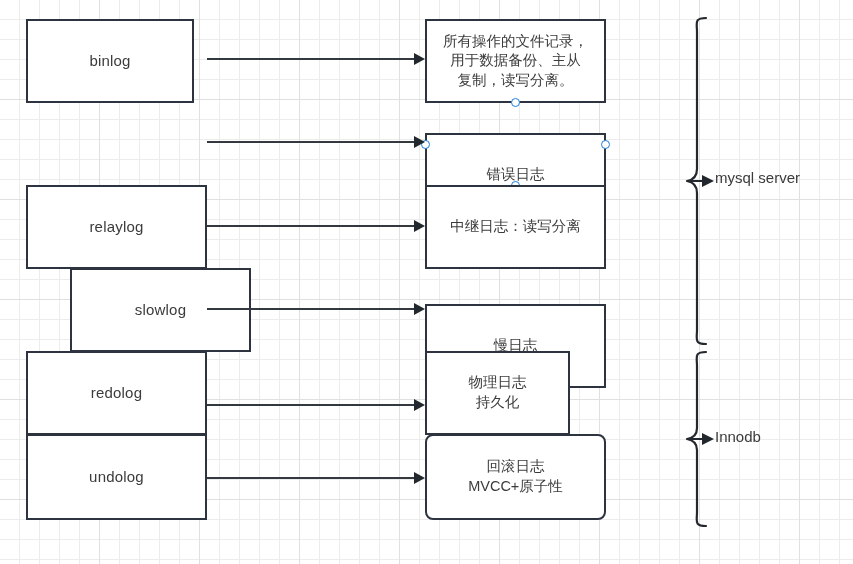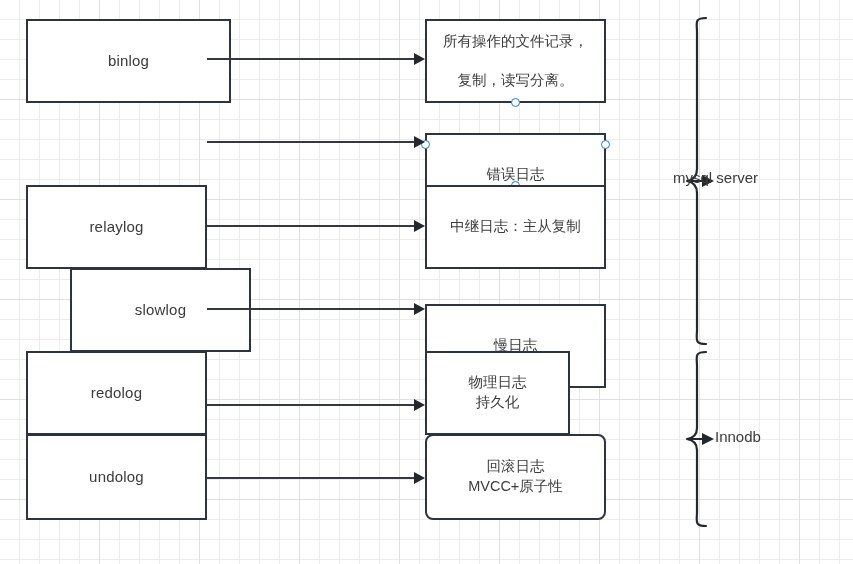--- a/index.html
+++ b/index.html
@@ -84,58 +84,58 @@
     font-size: 15px;
     white-space: nowrap;
   }
 </style>
 </head>
 <body>
 
 <div id="canvas">
   <div class="major-grid"></div>
 
-  <div class="box left" style="left:26px; top:19px; width:205px; height:84px;">
+  <div class="box left" style="left:26px; top:19px; width:168px; height:84px;">
     <span class="txt">binlog</span>
   </div>
   <div class="box left" style="left:26px; top:185px; width:181px; height:84px;">
     <span class="txt">relaylog</span>
   </div>
   <div class="box left" style="left:26px; top:268px; width:181px; height:84px;margin-left:44px;">
     <span class="txt">slowlog</span>
   </div>
   <div class="box left" style="left:26px; top:351px; width:181px; height:84px;">
     <span class="txt">redolog</span>
   </div>
   <div class="box left" style="left:26px; top:434px; width:181px; height:86px;">
     <span class="txt">undolog</span>
   </div>
 
   <div class="box right" style="left:425px; top:19px; width:181px; height:84px;">
     <span class="txt">
       <span>所有操作的文件记录，</span><br>
-      <br>
+      <span>用于数据备份、主从</span><br>
       <span>复制，读写分离。</span>
     </span>
   </div>
 
   <div class="box right selected" style="left:425px; top:102px; width:181px; height:84px;margin-top:31px;">
     <span class="txt">
       <span>错误日志</span>
     </span>
   </div>
 
   <div class="handle" style="left:511px; top:97.5px;"></div>
   <div class="handle" style="left:511px; top:180.5px;"></div>
   <div class="handle" style="left:421px; top:139.5px;"></div>
   <div class="handle" style="left:601px; top:139.5px;"></div>
 
   <div class="box right" style="left:425px; top:185px; width:181px; height:84px;">
     <span class="txt">
-      <span>中继日志：主从复制</span>
+      <span>中继日志：读写分离</span>
     </span>
   </div>
 
   <div class="box right" style="left:425px; top:268px; width:181px; height:84px;margin-top:36px;">
     <span class="txt">
       <span>慢日志</span>
     </span>
   </div>
 
   <div class="box right" style="left:425px; top:351px; width:145px; height:84px;">
@@ -177,21 +177,21 @@
     <div class="head" style="left:207px;"></div>
   </div>
 
   <div class="brace" style="left:676px; top:14px;">
     <svg width="40" height="334" viewBox="0 0 40 334">
       <path d="M22 4 C10 4 13 9 13 18 L13 155 C13 163 9 166 3 167 C9 168 13 171 13 179 L13 316 C13 325 10 330 22 330" fill="none" stroke="#23282e" stroke-width="2.2" stroke-linecap="round" transform="translate(8,0)"></path>
       <path d="M11 167 L31 167" stroke="#23282e" stroke-width="2.2" stroke-linecap="round"></path>
       <path d="M26 161 L38 167 L26 173 Z" fill="#23282e"></path>
     </svg>
   </div>
-  <div class="grp-label" style="left:673px; top:169px;">mysql server</div>
+  <div class="grp-label" style="left:715px; top:169px;">mysql server</div>
 
   <div class="brace" style="left:676px; top:348px;">
     <svg width="40" height="182" viewBox="0 0 40 182">
       <path d="M22 4 C10 4 13 9 13 18 L13 80 C13 87 9 90 3 91 C9 92 13 95 13 102 L13 164 C13 173 10 178 22 178" fill="none" stroke="#23282e" stroke-width="2.2" stroke-linecap="round" transform="translate(8,0)"></path>
       <path d="M11 91 L31 91" stroke="#23282e" stroke-width="2.2" stroke-linecap="round"></path>
       <path d="M26 85 L38 91 L26 97 Z" fill="#23282e"></path>
     </svg>
   </div>
   <div class="grp-label" style="left:715px; top:428px;">Innodb</div>
 </div>

